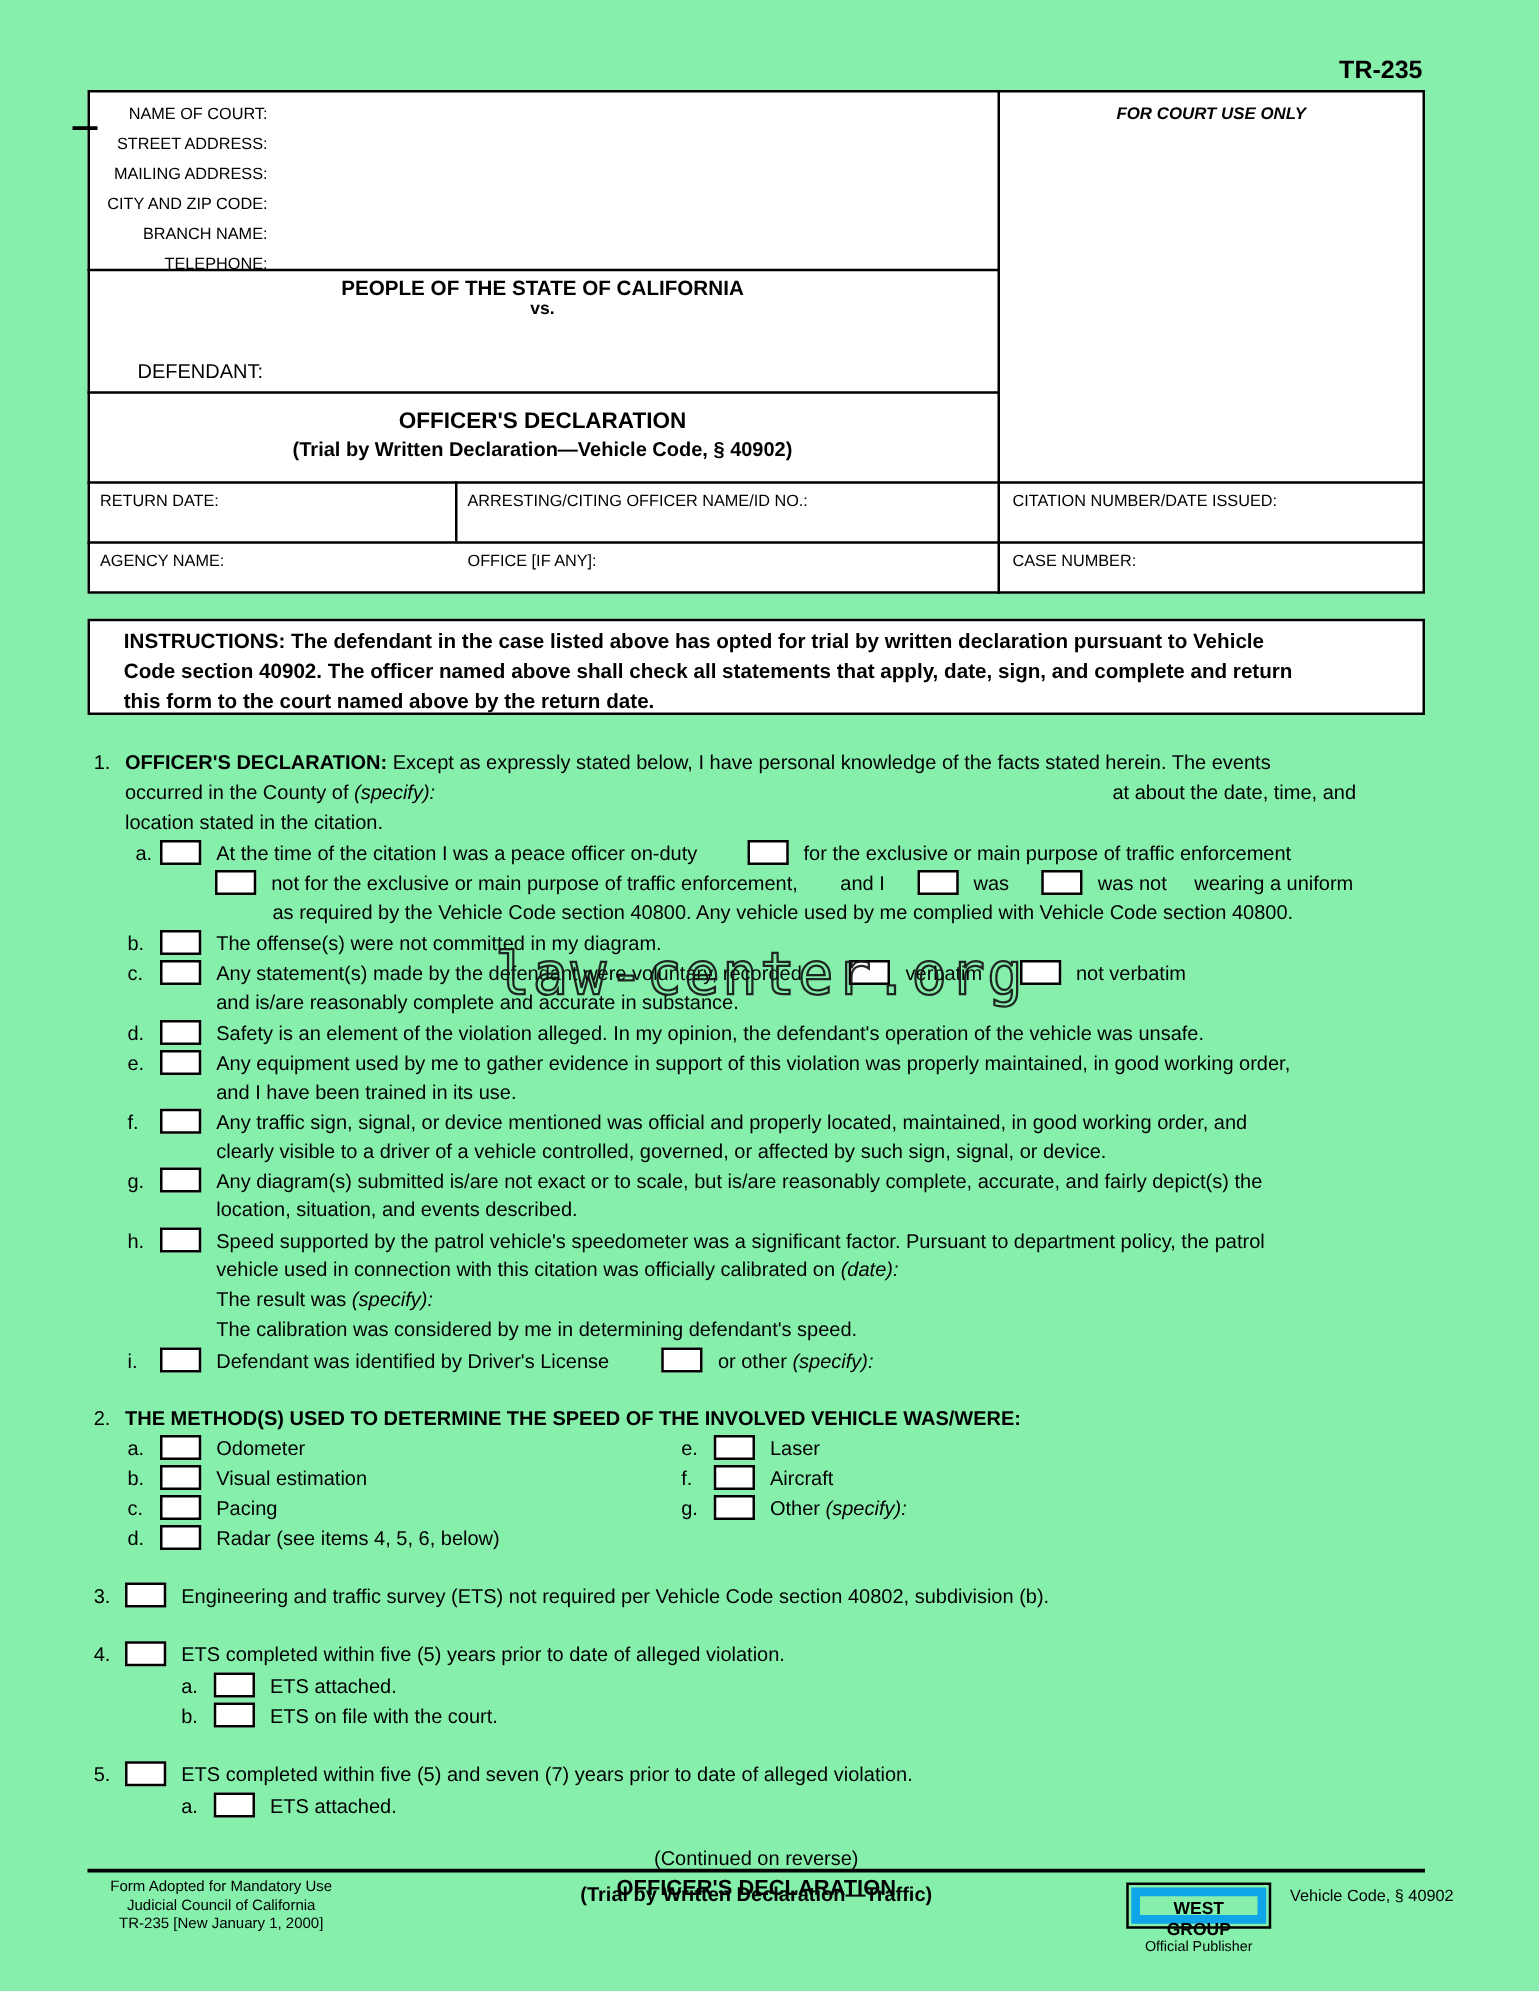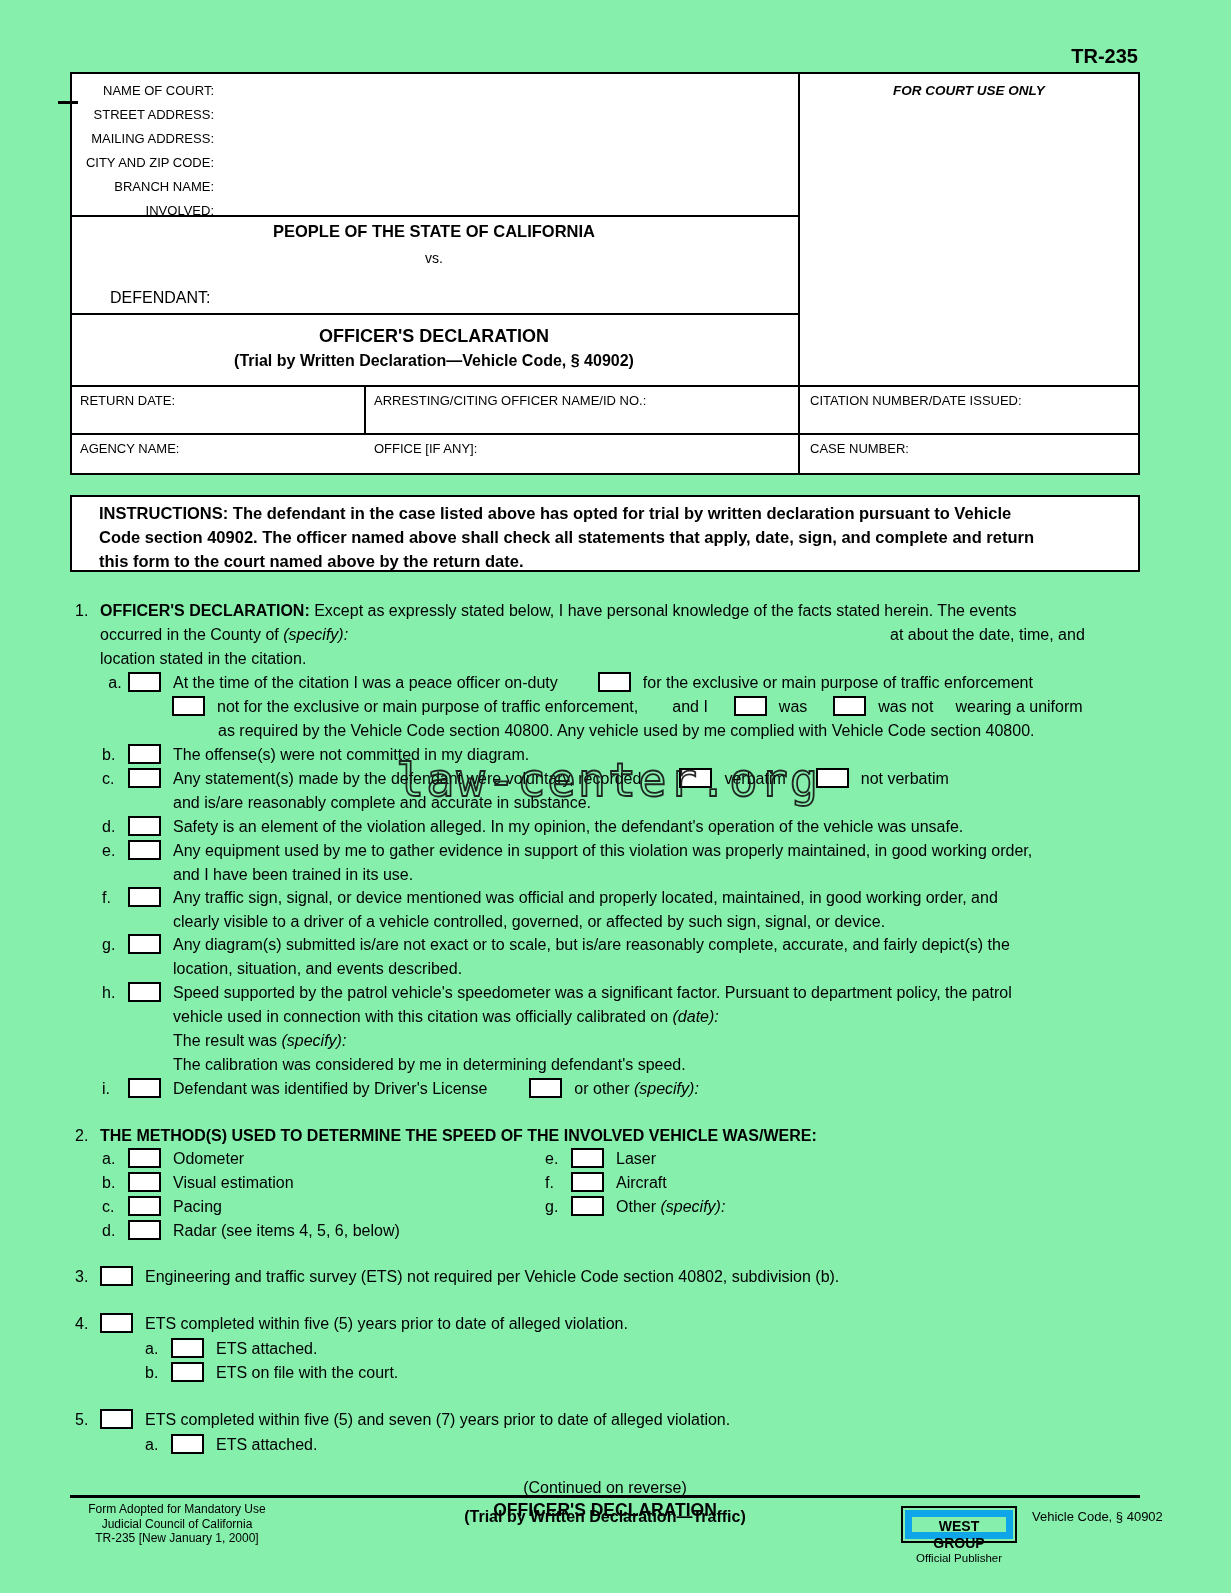--- a/index.html
+++ b/index.html
@@ -45,29 +45,29 @@
   <div class="hline" style="left:70px;top:433px;width:1070px;"></div>
   <div class="vline" style="left:364px;top:385px;height:48px;"></div>
   <div class="hline" style="left:58px;top:101px;width:20px;height:3px;"></div>
 
   <div class="lbls rt" style="left:78px;top:79px;width:136px;">
     <div>NAME OF COURT:</div>
     <div>STREET ADDRESS:</div>
     <div>MAILING ADDRESS:</div>
     <div>CITY AND ZIP CODE:</div>
     <div>BRANCH NAME:</div>
-    <div>INVOLVED:</div>
+    <div>TELEPHONE:</div>
   </div>
   <div class="field" style="left:222px;top:78px;width:570px;height:140px;"></div>
 
   <div class="ln b it ctr" style="left:798px;top:80px;width:342px;font-size:13.5px;">FOR COURT USE ONLY</div>
   <div class="field" style="left:800px;top:100px;width:338px;height:283px;"></div>
 
   <div class="ln b ctr" style="left:70px;top:221px;width:728px;font-size:16.5px;">PEOPLE OF THE STATE OF CALIFORNIA</div>
-  <div class="ln ctr" style="left:70px;top:248px;width:728px;font-size:14px;">vs.</div>
+  <div class="ln ctr" style="left:70px;top:236px;width:728px;font-size:14px;font-weight:bold;">vs.</div>
   <div class="ln" style="left:110px;top:287px;">DEFENDANT:</div>
   <div class="field" style="left:215px;top:285px;width:575px;height:24px;"></div>
 
   <div class="ln b ctr" style="left:70px;top:326px;width:728px;font-size:18px;">OFFICER'S DECLARATION</div>
   <div class="ln b ctr" style="left:70px;top:350px;width:728px;font-size:16px;">(Trial by Written Declaration—Vehicle Code, § 40902)</div>
 
   <div class="ln sm" style="left:80px;top:390px;">RETURN DATE:</div>
   <div class="field" style="left:74px;top:408px;width:288px;height:23px;"></div>
   <div class="ln sm" style="left:374px;top:390px;">ARRESTING/CITING OFFICER NAME/ID NO.:</div>
   <div class="field" style="left:368px;top:408px;width:428px;height:23px;"></div>

